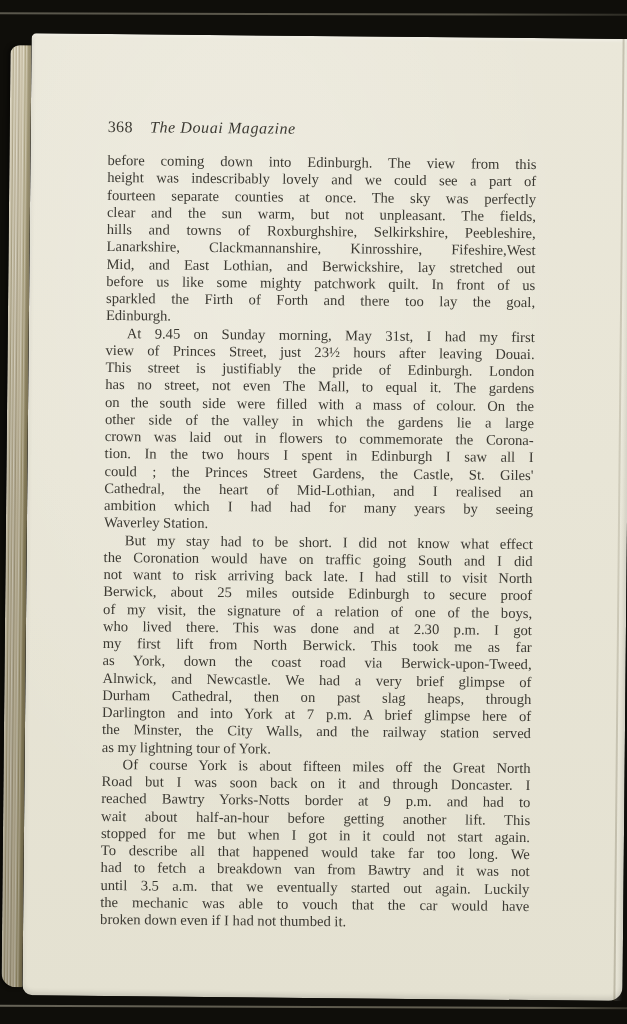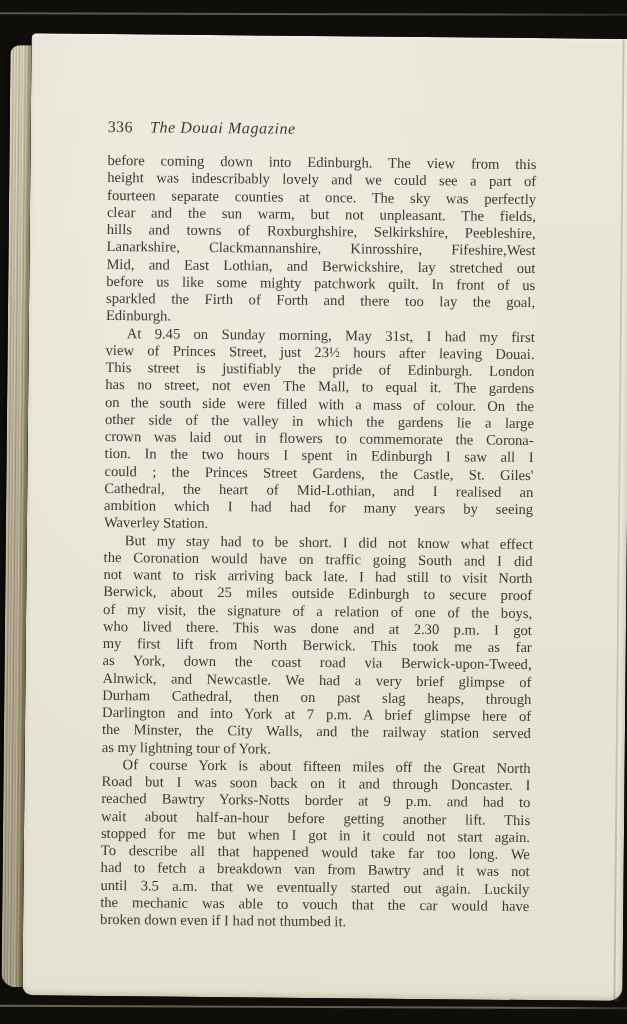--- a/index.html
+++ b/index.html
@@ -90,21 +90,21 @@
 
 <div class="scene">
   <div class="cover-edge-top"></div>
   <div class="cover-edge-bottom"></div>
 
   <div class="page-wrap">
     <div class="page-edges"></div>
 
     <div class="page">
       <div class="running-head">
-        <span class="folio">336</span><span class="title">The Douai Magazine</span>
+        <span class="folio">368</span><span class="title">The Douai Magazine</span>
       </div>
 
       <div class="page-body">
           <div class="para">
             <div class="line">before coming down into Edinburgh. The view from this</div>
             <div class="line">height was indescribably lovely and we could see a part of</div>
             <div class="line">fourteen separate counties at once. The sky was perfectly</div>
             <div class="line">clear and the sun warm, but not unpleasant. The fields,</div>
             <div class="line">hills and towns of Roxburghshire, Selkirkshire, Peebleshire,</div>
             <div class="line">Lanarkshire, Clackmannanshire, Kinrosshire, Fifeshire,West</div>

